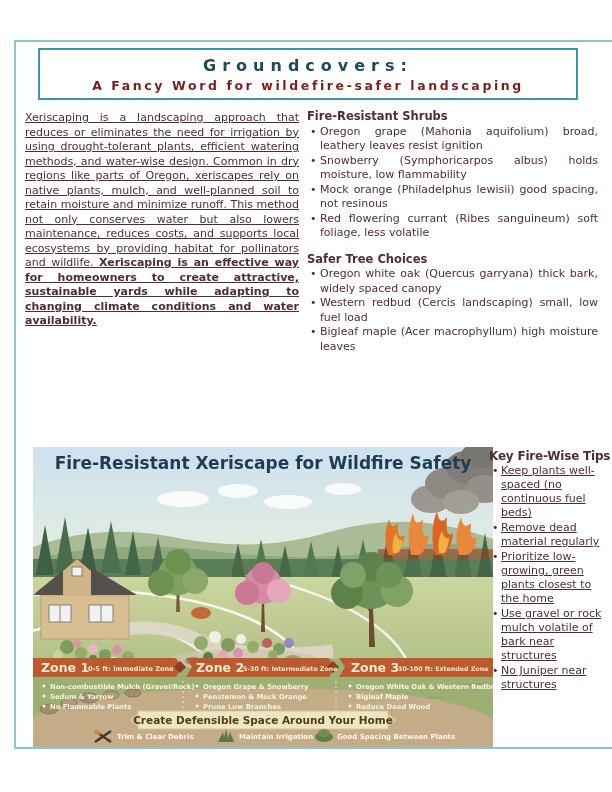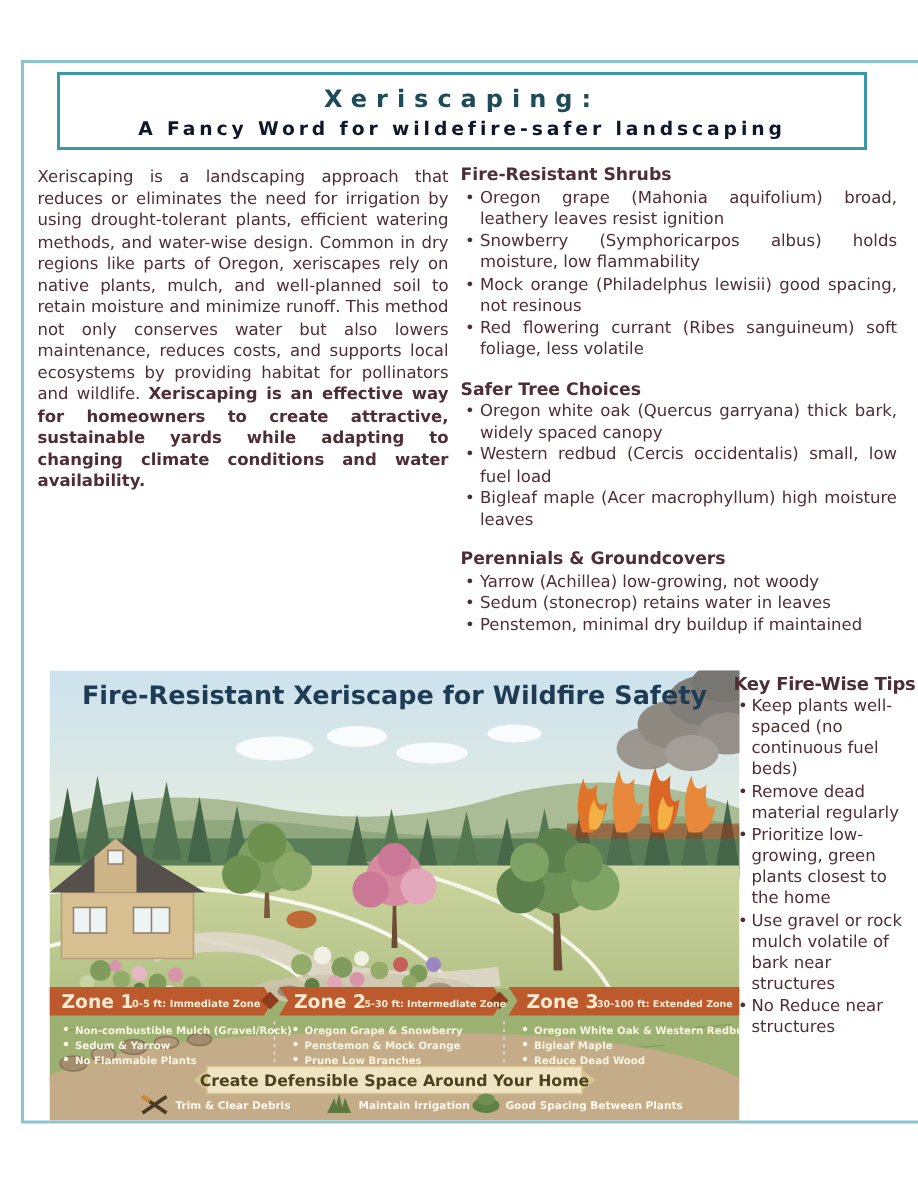--- a/index.html
+++ b/index.html
@@ -14,57 +14,57 @@
   .title-box{
     position:absolute;left:38px;top:48px;width:540px;height:52px;
     border:2px solid #3a96ab;box-sizing:border-box;text-align:center;
   }
   .title-main{
     margin-top:6px;font-size:16px;font-weight:bold;letter-spacing:6px;
     color:#1d4b58;
   }
   .title-sub{
     margin-top:3px;font-size:12.5px;font-weight:bold;letter-spacing:2.6px;
-    color:#0f172a;
+    color:#7f1d1d;
   }
   .col-left{
     position:absolute;left:25px;top:111px;width:274px;
     font-size:11px;line-height:14.5px;color:#4e2e35;text-align:justify;
   }
-  .col-left p{margin:0 0 11px 0;}
+  .col-left p{margin:0 0 11px 0;text-decoration:underline;}
   .col-right{
     position:absolute;left:307px;top:109px;width:291px;
     font-size:11px;line-height:14.5px;color:#4e2e35;
   }
   .sec-heading{font-weight:bold;font-size:11.5px;margin:0 18px 1px 0;color:#4e2e35;}
   ul.bullets{list-style:none;margin:0 0 11px 0;padding:0;}
   ul.bullets li{
     position:relative;padding-left:13px;margin:0;text-align:justify;
   }
   ul.bullets li::before{
     content:"\2022";position:absolute;left:3px;top:0;color:#4e2e35;
   }
   .illustration{
     position:absolute;left:22px;top:447px;width:460px;height:300px;margin-left:11px;
   }
   .tips{
     position:absolute;left:489px;top:449px;width:116px;
     font-size:11px;line-height:14px;color:#4e2e35;
   }
   .tips .sec-heading{font-size:12px;white-space:nowrap;letter-spacing:-0.2px;}
-  .tips ul.bullets li{text-align:left;padding-left:12px;margin-bottom:1px;}
+  .tips ul.bullets li{text-align:left;padding-left:12px;margin-bottom:1px;text-decoration:underline;}
   svg text{font-family:"DejaVu Sans", sans-serif;}
 </style>
 </head>
 <body>
 
 <div class="page-border"></div>
 
 <div class="title-box">
-  <div class="title-main">Xeriscaping:</div>
+  <div class="title-main">Groundcovers:</div>
   <div class="title-sub">A Fancy Word for wildefire-safer landscaping</div>
 </div>
 
 <div class="col-left">
   <p><span>Xeriscaping is a landscaping approach that reduces or eliminates the need for irrigation by using drought-tolerant plants, efficient watering methods, and water-wise design. Common in dry regions like parts of Oregon, xeriscapes rely on native plants, mulch, and well-planned soil to retain moisture and minimize runoff. This method not only conserves water but also lowers maintenance, reduces costs, and supports local ecosystems by providing habitat for pollinators and wildlife. </span><b>Xeriscaping is an effective way for homeowners to create attractive, sustainable yards while adapting to changing climate conditions and water availability.</b></p>
 </div>
 
 <div class="col-right">
   <div>
     <p class="sec-heading">Fire-Resistant Shrubs</p>
@@ -72,30 +72,22 @@
       <li>Oregon grape (Mahonia aquifolium)  broad, leathery leaves resist ignition</li>
       <li>Snowberry (Symphoricarpos albus)  holds moisture, low flammability</li>
       <li>Mock orange (Philadelphus lewisii)  good spacing, not resinous</li>
       <li>Red flowering currant (Ribes sanguineum) soft foliage, less volatile</li>
     </ul>
   </div>
   <div>
     <p class="sec-heading">Safer Tree Choices</p>
     <ul class="bullets">
       <li>Oregon white oak (Quercus garryana)  thick bark, widely spaced canopy</li>
-      <li>Western redbud (Cercis occidentalis)  small, low fuel load</li>
+      <li>Western redbud (Cercis landscaping)  small, low fuel load</li>
       <li>Bigleaf maple (Acer macrophyllum)  high moisture leaves</li>
-    </ul>
-  </div>
-  <div>
-    <p class="sec-heading">Perennials &amp; Groundcovers</p>
-    <ul class="bullets">
-      <li>Yarrow (Achillea) low-growing, not woody</li>
-      <li>Sedum (stonecrop) retains water in leaves</li>
-      <li>Penstemon, minimal dry buildup if maintained</li>
     </ul>
   </div>
 </div>
 
 <div class="illustration">
 <svg width="460" height="300" viewBox="0 0 460 300">
   <defs>
     <linearGradient id="sky" x1="0" y1="0" x2="0" y2="1">
       <stop offset="0" stop-color="#cde2ee"></stop>
           <stop offset="1" stop-color="#e9efdd"></stop>
@@ -322,15 +314,15 @@
 </svg>
 </div>
 
 <div class="tips">
   <p class="sec-heading">Key Fire-Wise Tips</p>
   <ul class="bullets">
     <li>Keep plants well-spaced (no continuous fuel beds)</li>
     <li>Remove dead material regularly</li>
     <li>Prioritize low-growing, green plants closest to the home</li>
     <li>Use gravel or rock mulch volatile of bark near structures</li>
-    <li>No Reduce near structures</li>
+    <li>No Juniper near structures</li>
   </ul>
 </div>
 
 </body></html>

